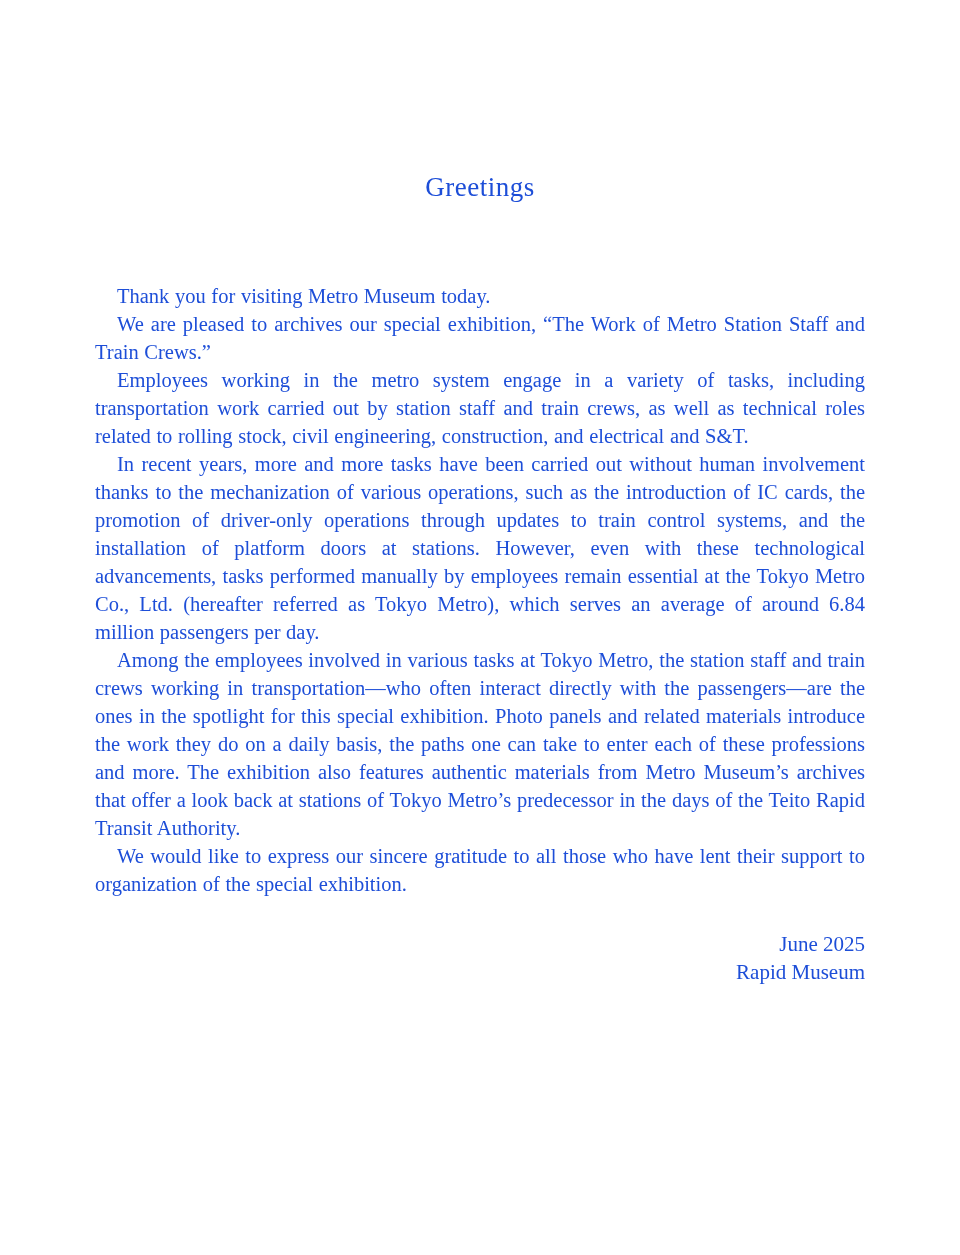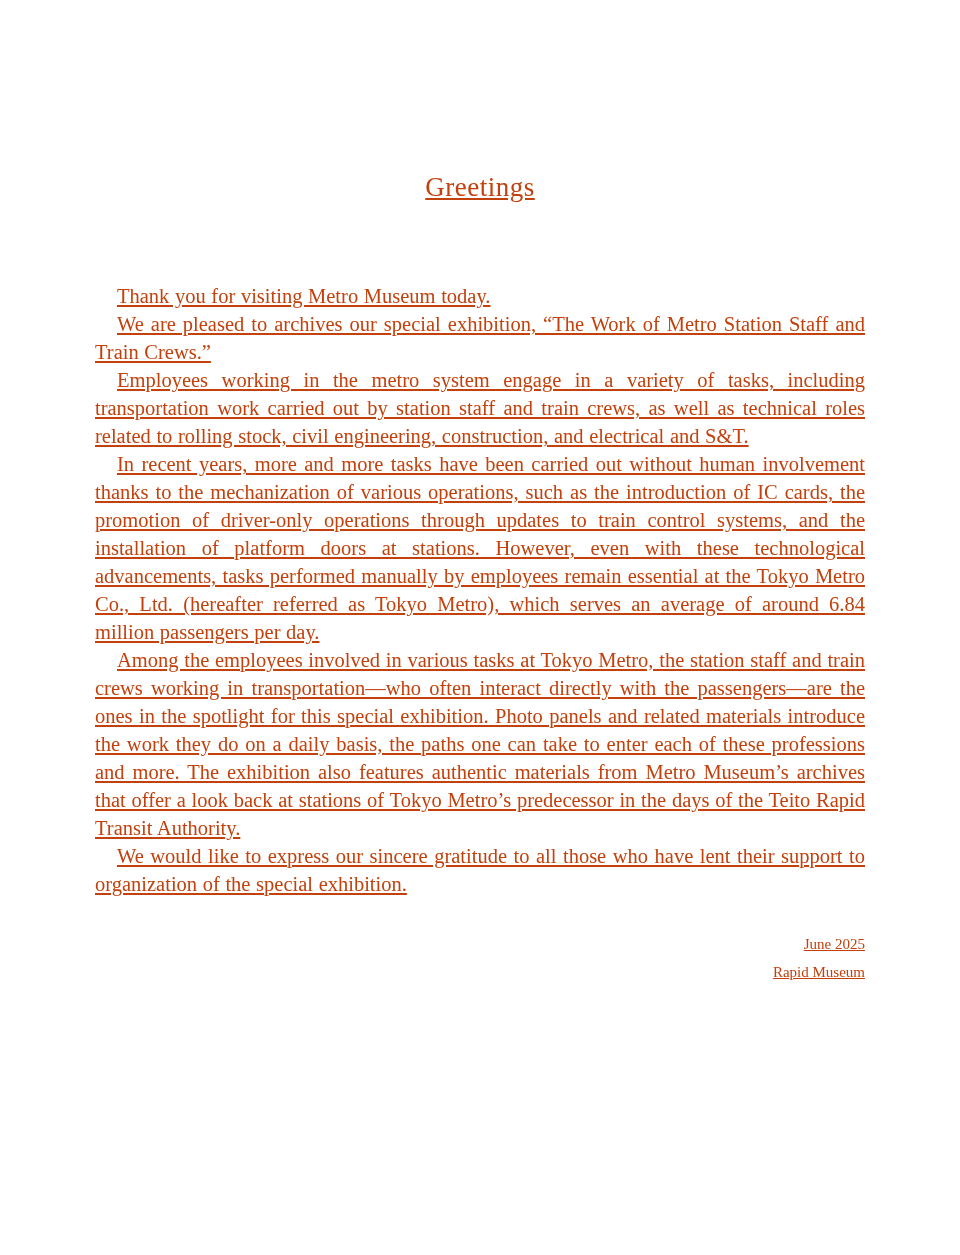--- a/index.html
+++ b/index.html
@@ -6,24 +6,23 @@
     margin: 0;
     padding: 0;
     background: #ffffff;
   }
   .page {
     position: relative;
     width: 960px;
     height: 1255px;
     background: #ffffff;
     font-family: "Liberation Serif", serif;
-    color: #c2410c;
+    color: #1d4ed8;
     overflow: hidden;
     box-sizing: border-box;
-    text-decoration: underline;
   }
   .content {
     padding: 0 95px;
     box-sizing: border-box;
   }
   .doc-title {
     margin: 0;
     padding-top: 170px;
     text-align: center;
     font-weight: normal;
@@ -39,21 +38,21 @@
     text-align: justify;
     text-justify: inter-word;
     text-indent: 22px;
     font-size: 20.5px;
     line-height: 28px;
     word-spacing: 0.5px;
   }
   .signoff {
     margin-top: 32px;
     text-align: right;
-    font-size: 15px;
+    font-size: 21px;
     line-height: 28px;
   }
   .signoff div {
     margin: 0;
   }
 </style>
 </head>
 <body>
 
 <div class="page">

